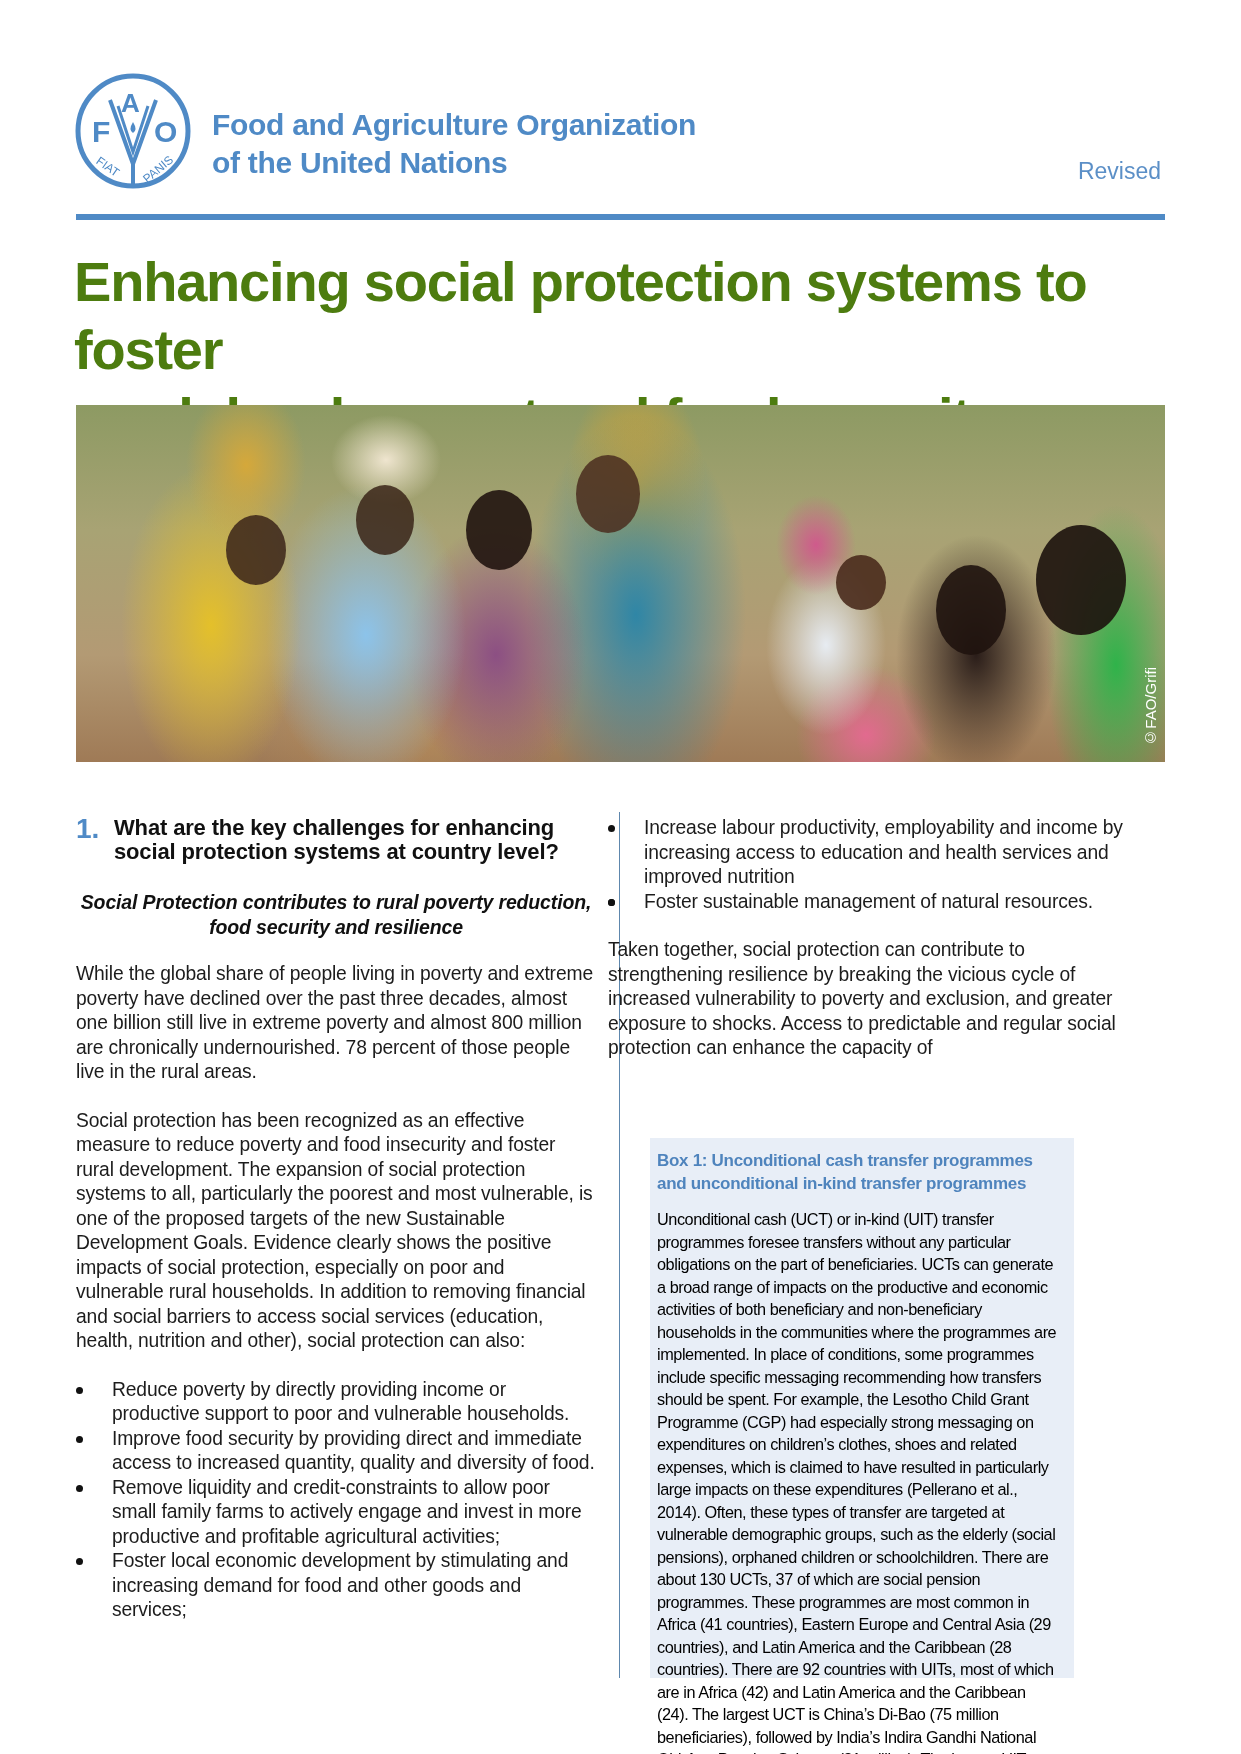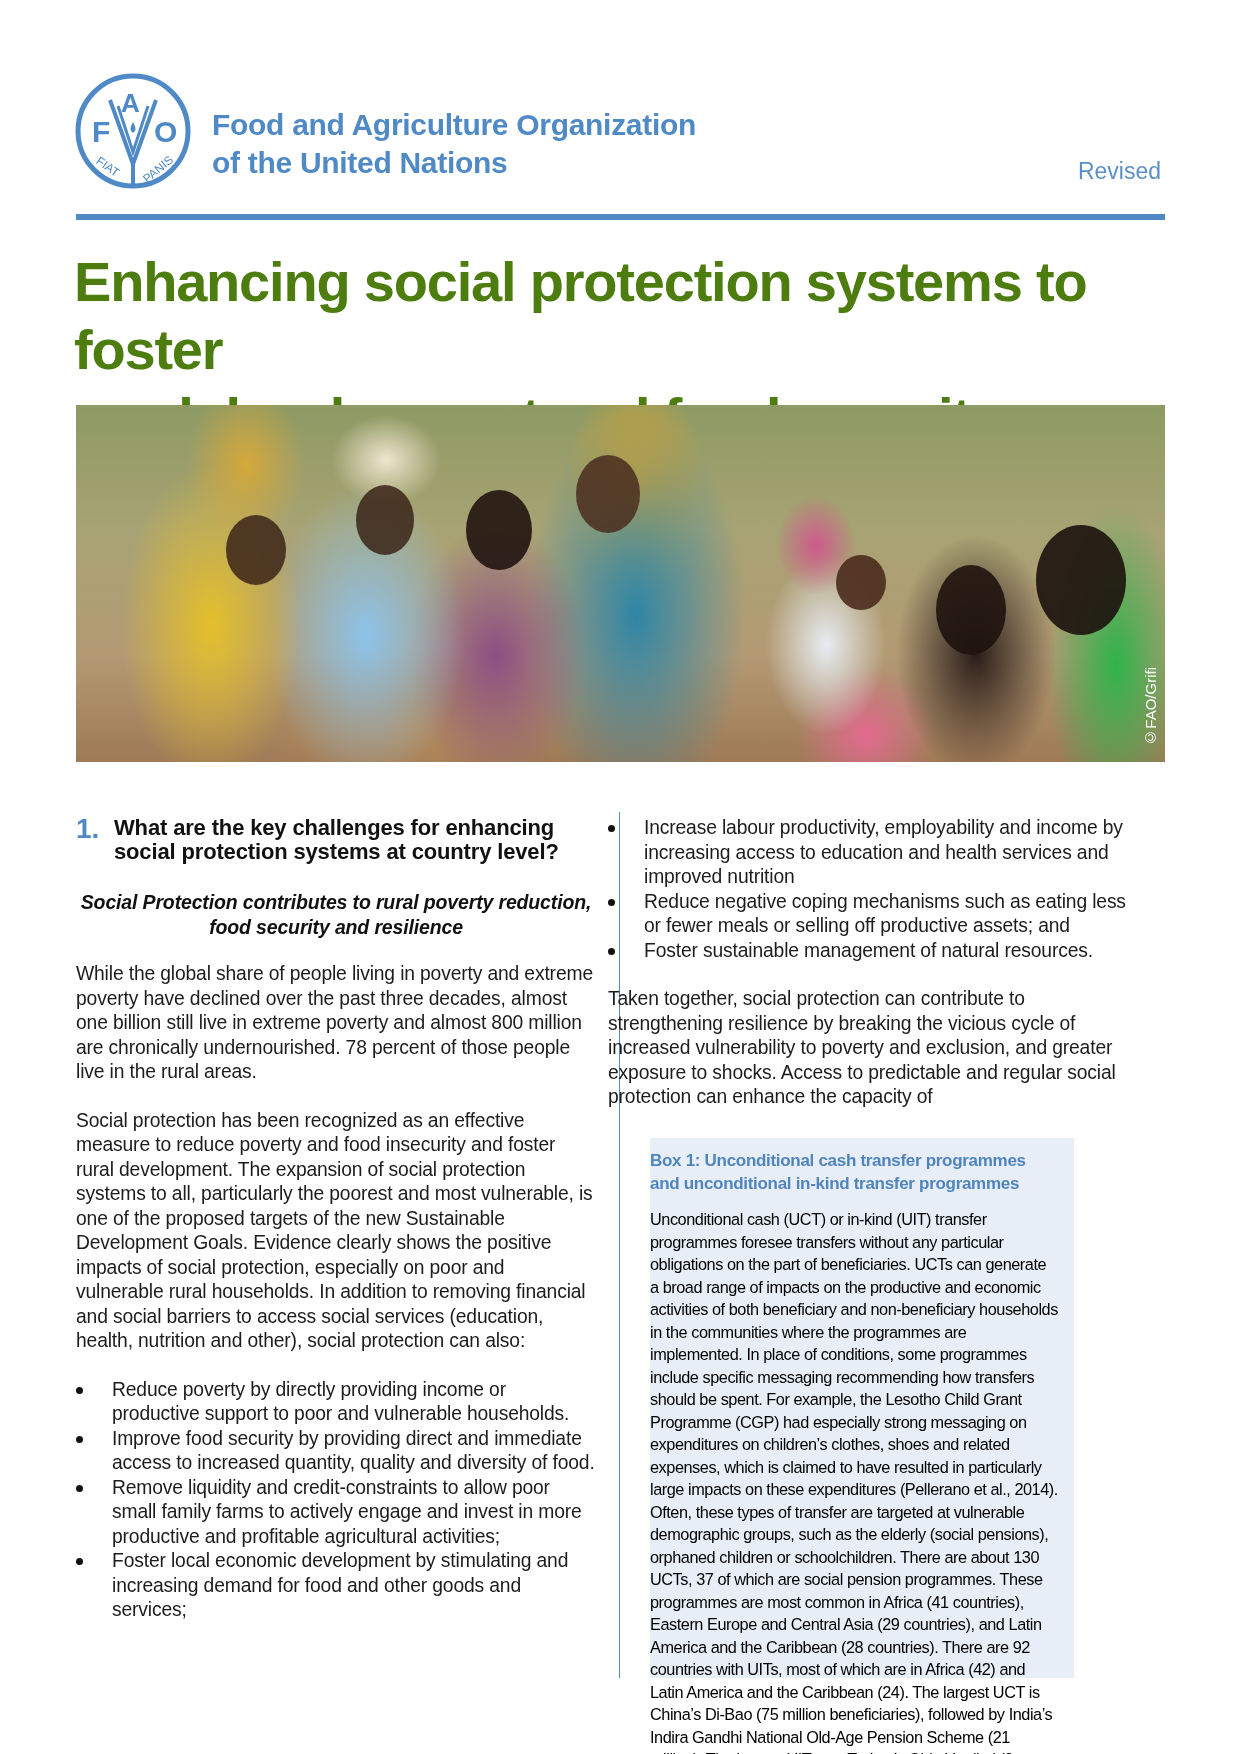--- a/index.html
+++ b/index.html
@@ -49,21 +49,21 @@
   .para { margin: 0 0 24px 0; }
 
   ul.bullets { list-style: none; margin: 0; padding: 0; }
   ul.bullets li { position: relative; padding-left: 36px; }
   ul.bullets li .dot { position: absolute; left: 0; top: 9px; width: 7px; height: 7px; border-radius: 50%; background: #111; }
 
   #right-col { left: 608px; top: 816px; width: 520px; }
   #right-bullets { margin-bottom: 24px; }
 
   
-  #box1 { left: 650px; top: 1138px; width: 424px; height: 540px; background: #e8eef7; box-sizing: border-box; padding: 12px 16px 0 0; }
+  #box1 { left: 650px; top: 1138px; width: 424px; height: 540px; background: #e8eef7; box-sizing: border-box; padding: 12px 16px 0 7px; }
   #box1-title { color: #4f84bd; font-weight: bold; font-size: 17px; line-height: 22.5px; letter-spacing: -0.3px; }
   #box1-body { color: #000000; font-size: 16.3px; line-height: 22.5px; letter-spacing: -0.45px; font-family: "Liberation Sans Narrow", "Liberation Sans", sans-serif; margin-top: 13px; }
 </style>
 </head>
 <body>
 
 <div id="logo" class="abs">
   <svg width="118" height="118" viewBox="0 0 118 118">
     <circle cx="59" cy="59" r="55" fill="none" stroke="#4f8ac6" stroke-width="5"></circle>
     <text x="18" y="70" font-family="Liberation Sans, sans-serif" font-weight="bold" font-size="30" fill="#4f8ac6">F</text>
@@ -114,21 +114,21 @@
     <li><span class="dot"></span><span>Reduce poverty by directly providing income or productive support to poor and vulnerable households.</span></li>
     <li><span class="dot"></span><span>Improve food security by providing direct and immediate access to increased quantity, quality and diversity of food.</span></li>
     <li><span class="dot"></span><span>Remove liquidity and credit-constraints to allow poor small family farms to actively engage and invest in more productive and profitable agricultural activities;</span></li>
     <li><span class="dot"></span><span>Foster local economic development by stimulating and increasing demand for food and other goods and services;</span></li>
   </ul>
 </div>
 
 <div id="right-col" class="abs body-text">
   <ul id="right-bullets" class="bullets">
     <li><span class="dot"></span><span>Increase labour productivity, employability and income by increasing access to education and health services and improved nutrition</span></li>
-    <li><span class="dot"></span><span>Reduce negative coping mechanisms such as eating less or fewer meals or selling off productive assets; and</span></li>
+    <li><span class="dot"></span></li>
     <li><span class="dot"></span><span>Foster sustainable management of natural resources.</span></li>
   </ul>
   <p class="para">Taken together, social protection can contribute to strengthening resilience by breaking the vicious cycle of increased vulnerability to poverty and exclusion, and greater exposure to shocks. Access to predictable and regular social protection can enhance the capacity of</p>
 </div>
 
 <div id="box1" class="abs">
   <div id="box1-title">Box 1: Unconditional cash transfer programmes and unconditional in-kind transfer programmes</div>
   <div id="box1-body">Unconditional cash (UCT) or in-kind (UIT) transfer programmes foresee transfers without any particular obligations on the part of beneficiaries. UCTs can generate a broad range of impacts on the productive and economic activities of both beneficiary and non-beneficiary households in the communities where the programmes are implemented. In place of conditions, some programmes include specific messaging recommending how transfers should be spent. For example, the Lesotho Child Grant Programme (CGP) had especially strong messaging on expenditures on children’s clothes, shoes and related expenses, which is claimed to have resulted in particularly large impacts on these expenditures (Pellerano et al., 2014). Often, these types of transfer are targeted at vulnerable demographic groups, such as the elderly (social pensions), orphaned children or schoolchildren. There are about 130 UCTs, 37 of which are social pension programmes. These programmes are most common in Africa (41 countries), Eastern Europe and Central Asia (29 countries), and Latin America and the Caribbean (28 countries). There are 92 countries with UITs, most of which are in Africa (42) and Latin America and the Caribbean (24). The largest UCT is China’s Di-Bao (75 million beneficiaries), followed by India’s Indira Gandhi National Old-Age Pension Scheme (21 million). The largest UITs are Turkey’s Gida Yardimi (9 million) and Mexico’s milk grant benefit (6 million).</div>
 </div>
 

